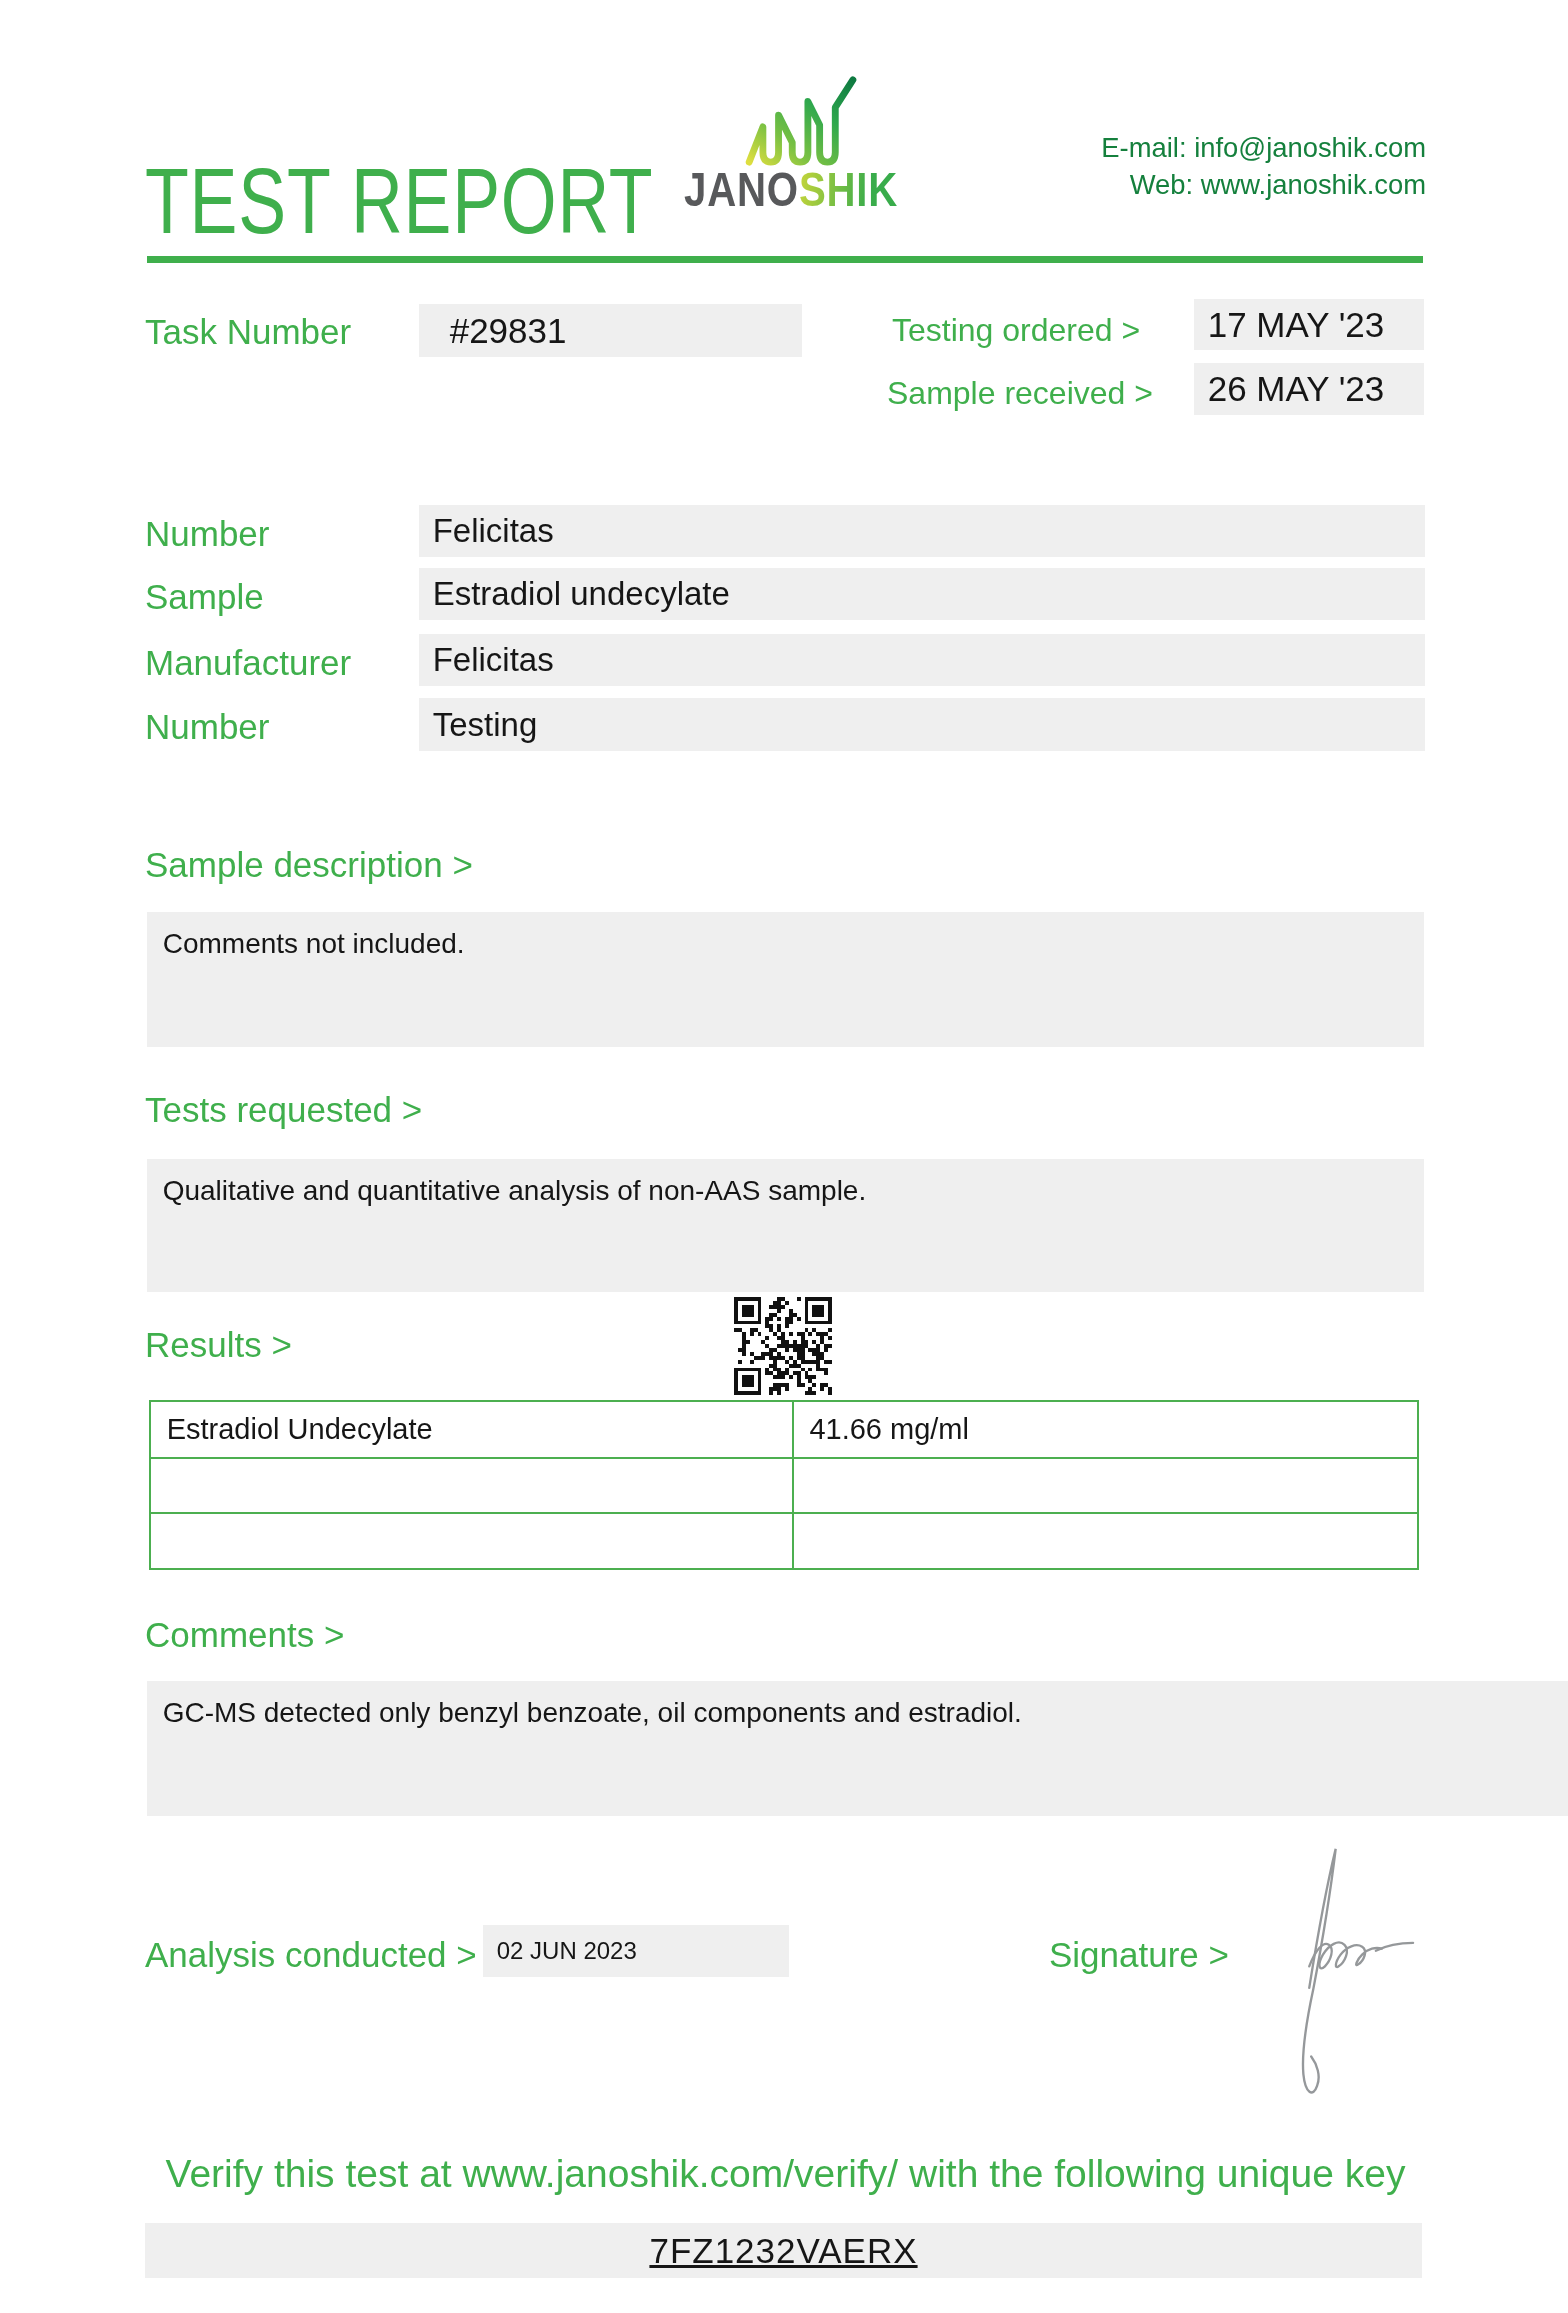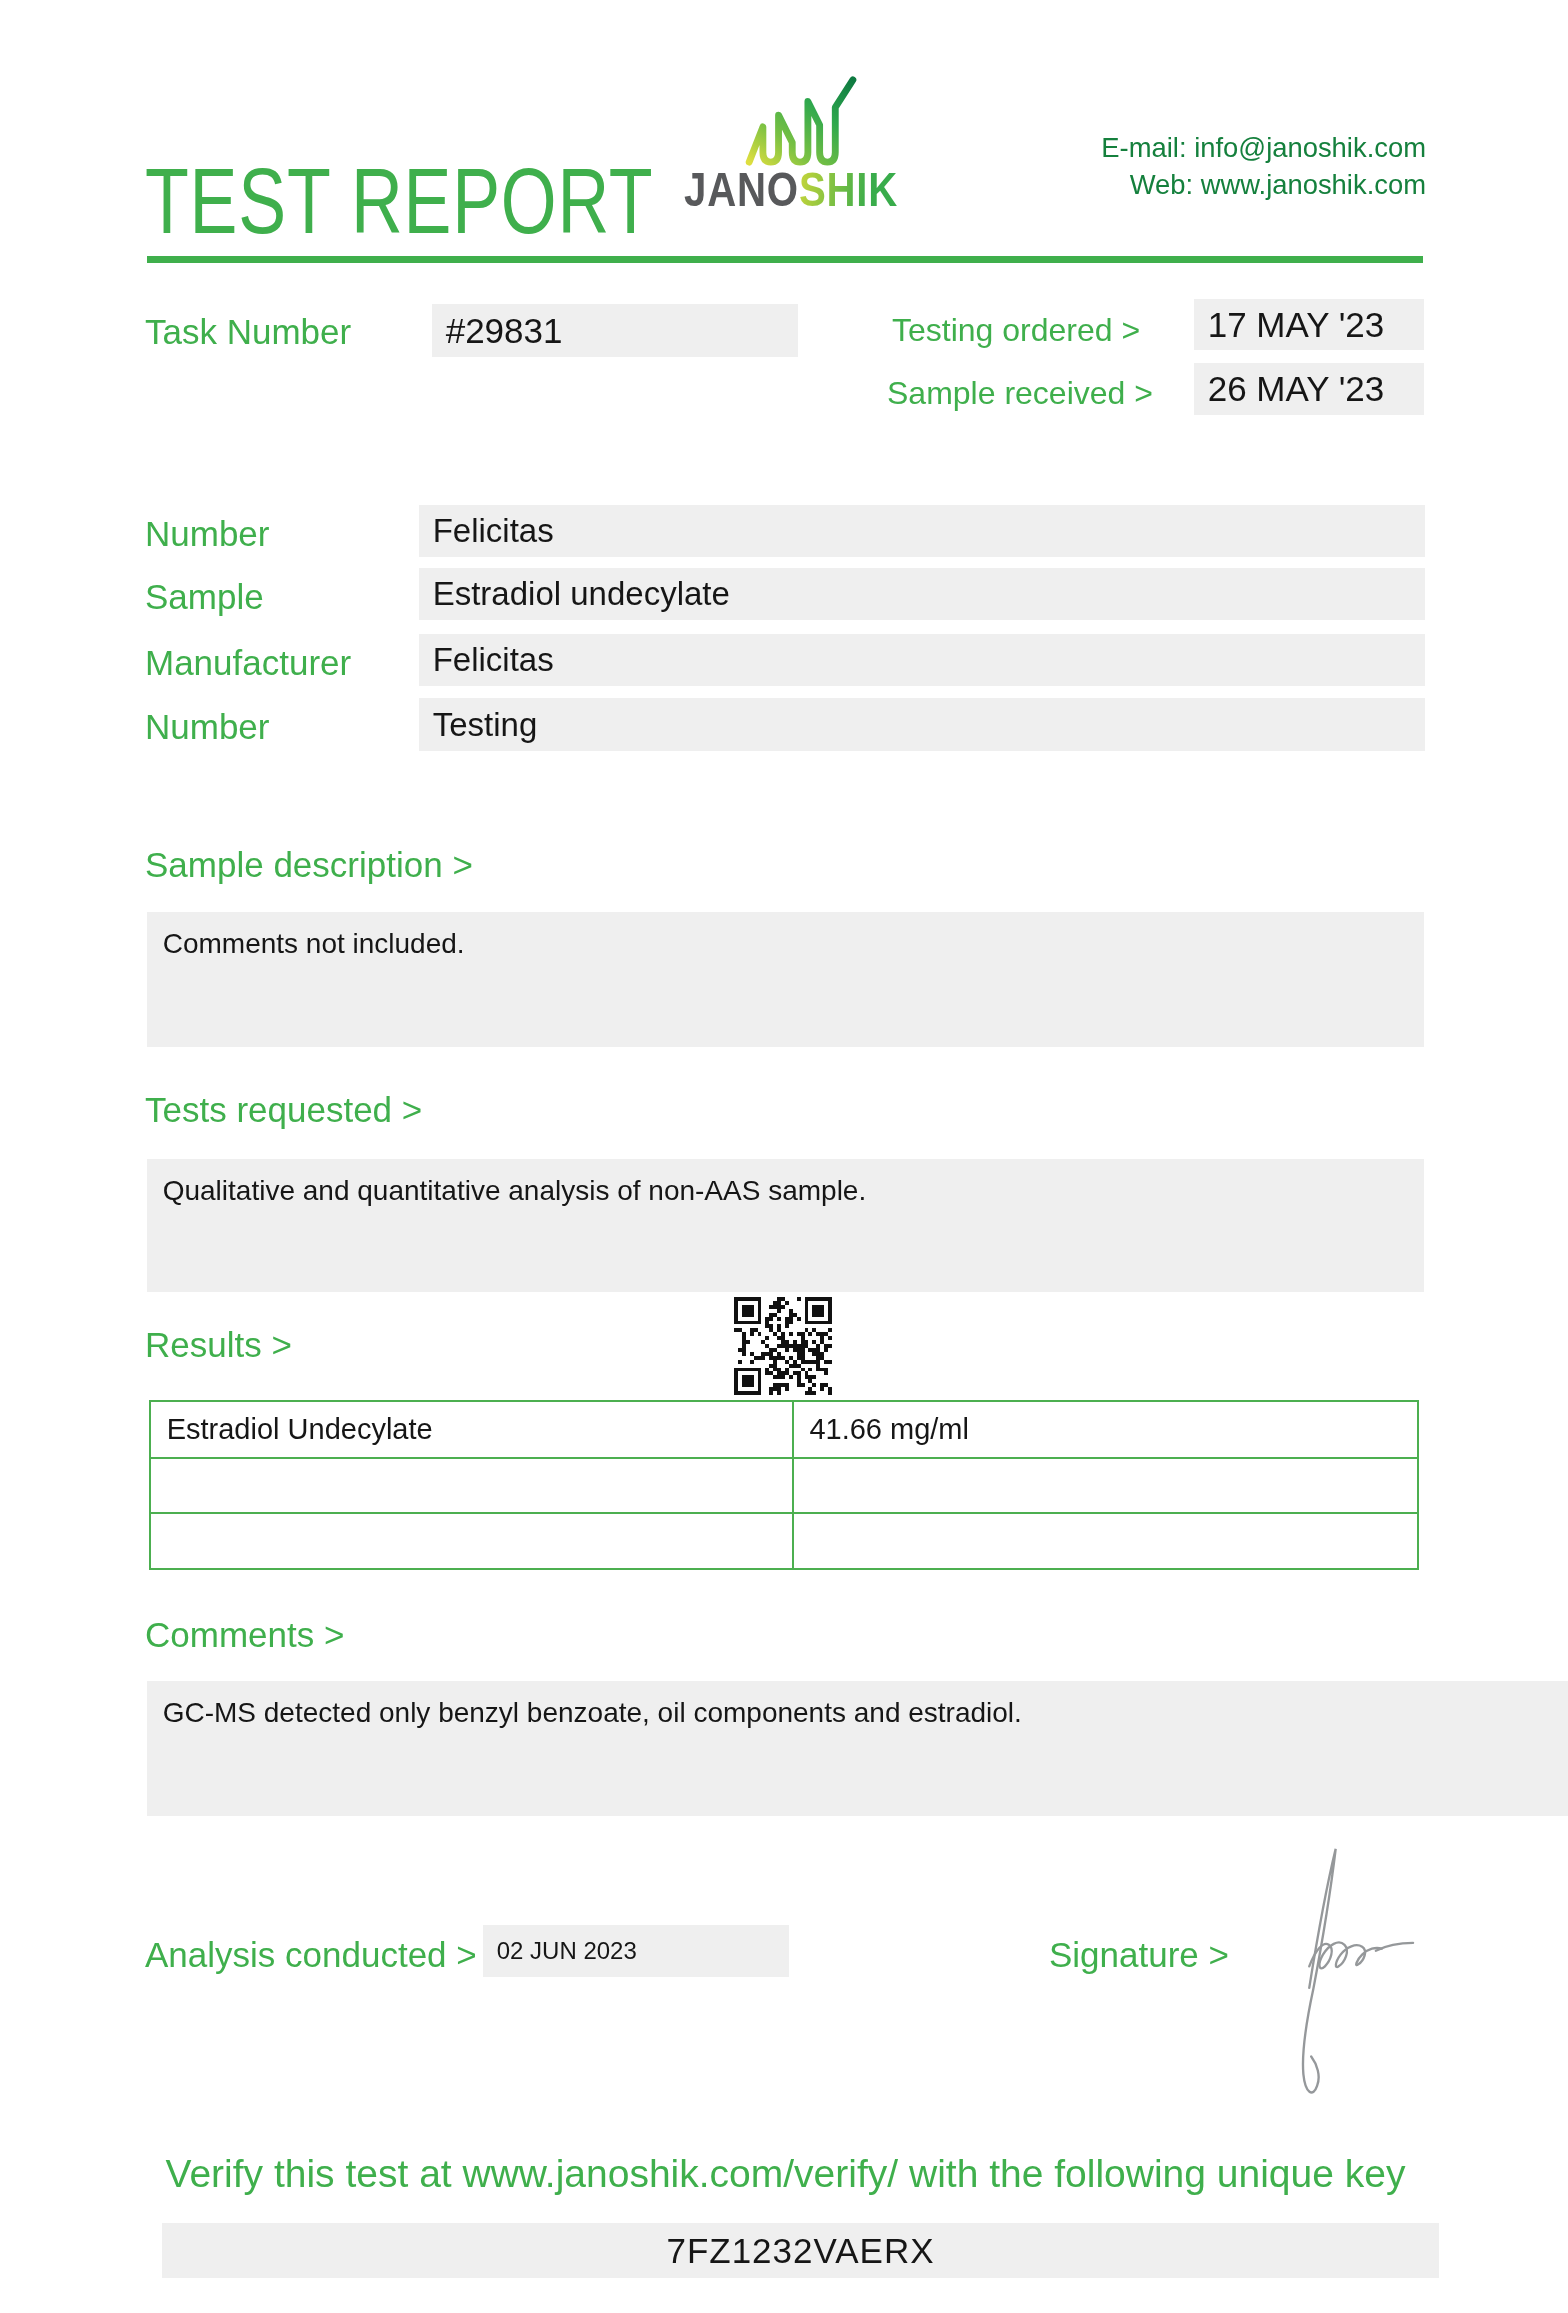--- a/index.html
+++ b/index.html
@@ -50,21 +50,21 @@
   </div>
 
   <div class="abs contact" style="right:142px;top:129px;">
     <div>E-mail: info@janoshik.com</div>
     <div>Web: www.janoshik.com</div>
   </div>
 
   <div class="abs rule" style="left:147px;top:256px;width:1276px;height:6.9px;"></div>
 
   <div class="abs label" style="left:145px;top:312px;">Task Number</div>
-  <div class="abs graybox" style="left:432px;top:304px;width:366px;height:53px;">
+  <div class="abs graybox" style="left:419px;top:304px;width:366px;height:53px;padding-left:17px;">
     <div class="val" style="line-height:53px;">#29831</div>
   </div>
 
   <div class="abs label-sm" style="left:892px;top:312px;">Testing ordered  &gt;</div>
   <div class="abs graybox" style="left:1194px;top:299px;width:230px;height:51px;">
     <div class="val" style="line-height:51px;">17 MAY '23</div>
   </div>
   <div class="abs label-sm" style="left:887px;top:375px;">Sample received &gt;</div>
   <div class="abs graybox" style="left:1194px;top:363px;width:230px;height:52px;">
     <div class="val" style="line-height:52px;">26 MAY '23</div>
@@ -328,18 +328,18 @@
 
   <svg class="abs" style="left:1266px;top:1841px;" width="157" height="284" viewBox="0 0 160 290">
     <g fill="none" stroke="#8a8d90" stroke-width="2.4" stroke-linecap="round" opacity="0.9">
       <path d="M44 150 C52 100 62 45 71 8 C66 50 56 110 48 152 C42 180 36 215 38 238 C40 258 48 262 52 250 C56 240 52 228 46 220"></path>
       <path d="M44 128 C50 112 58 102 64 106 C70 110 66 122 60 128 C54 134 52 126 58 116 C64 106 74 100 80 106 C86 112 80 124 74 128 C70 131 70 124 76 116 C82 108 92 104 98 108 C104 112 100 122 94 126 C90 129 92 122 98 116 C104 110 112 108 118 110"></path>
       <path d="M112 112 C124 106 138 104 150 104"></path>
     </g>
   </svg>
 
   <div class="abs verify" style="left:147px;top:2152px;width:1277px;">Verify this test at www.janoshik.com/verify/ with the following unique key</div>
-  <div class="abs graybox keybox" style="left:162px;top:2223px;width:1277px;height:55px;">
+  <div class="abs graybox keybox" style="left:145px;top:2223px;width:1277px;height:55px;text-decoration:underline;">
     <div class="keytext">7FZ1232VAERX</div>
   </div>
 
 </div>
 
 
 </body></html>

